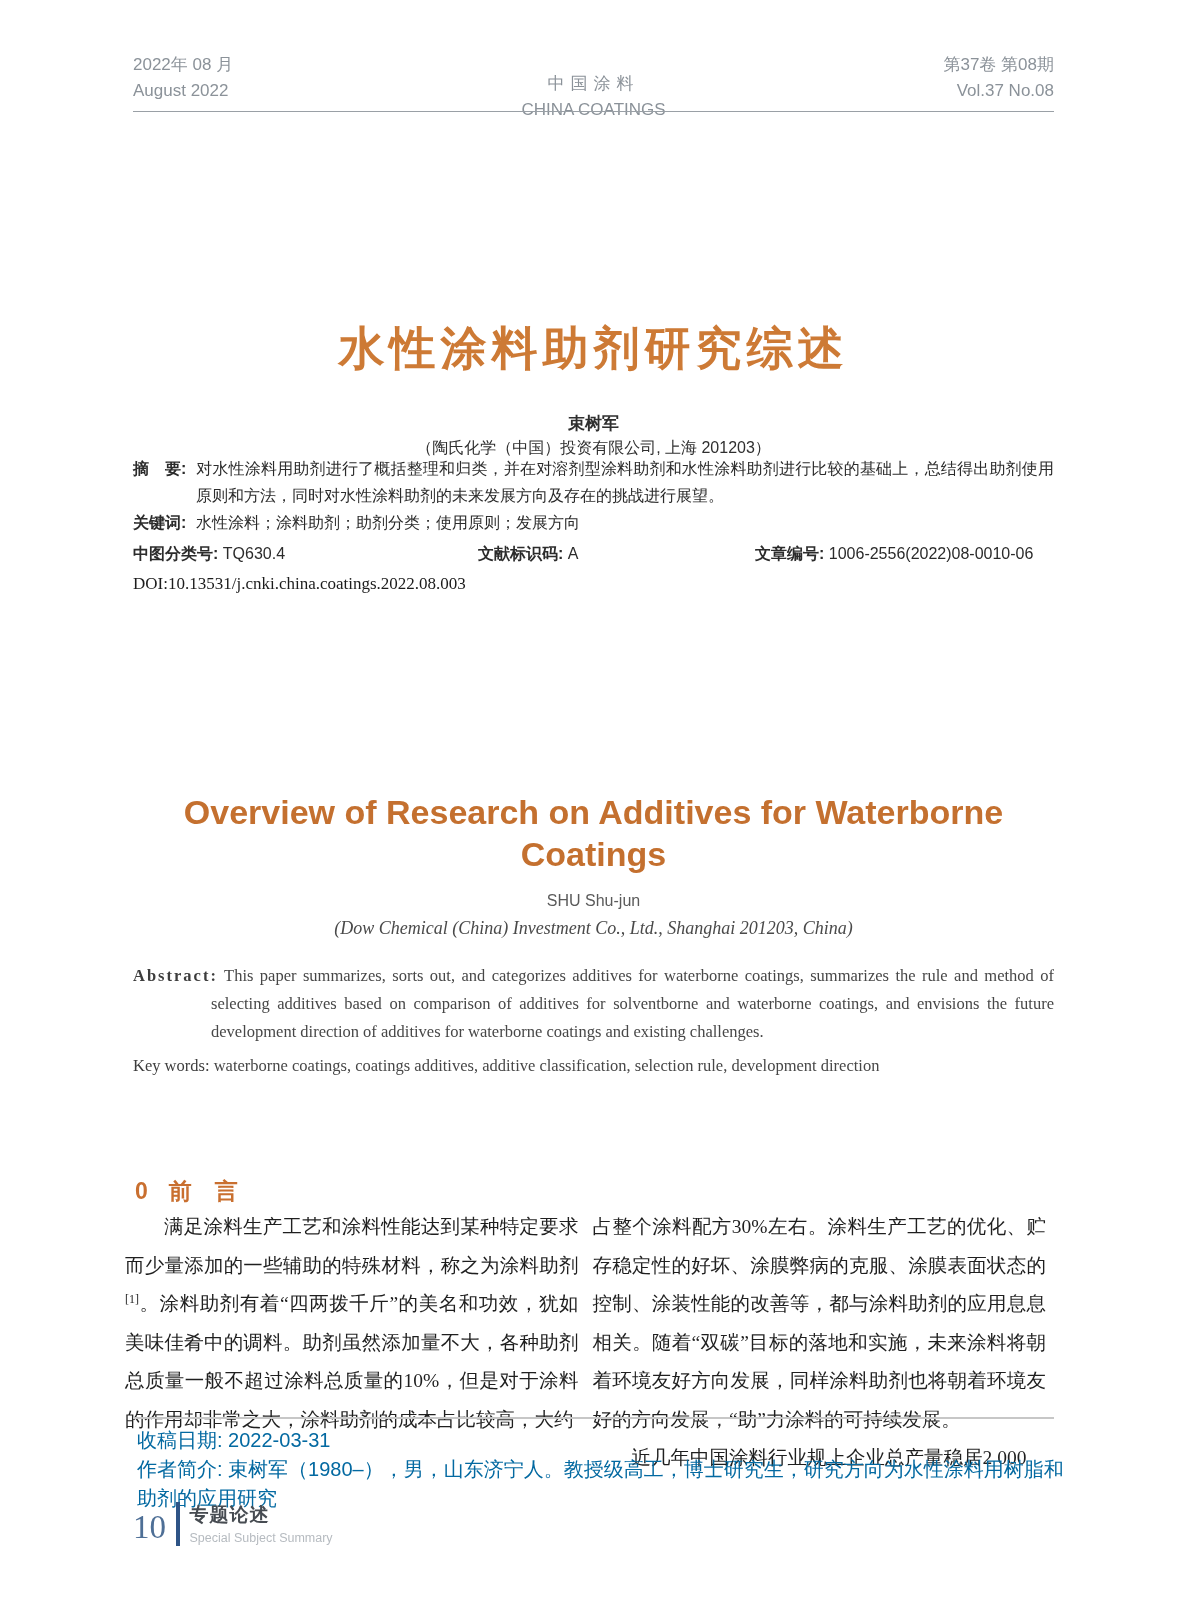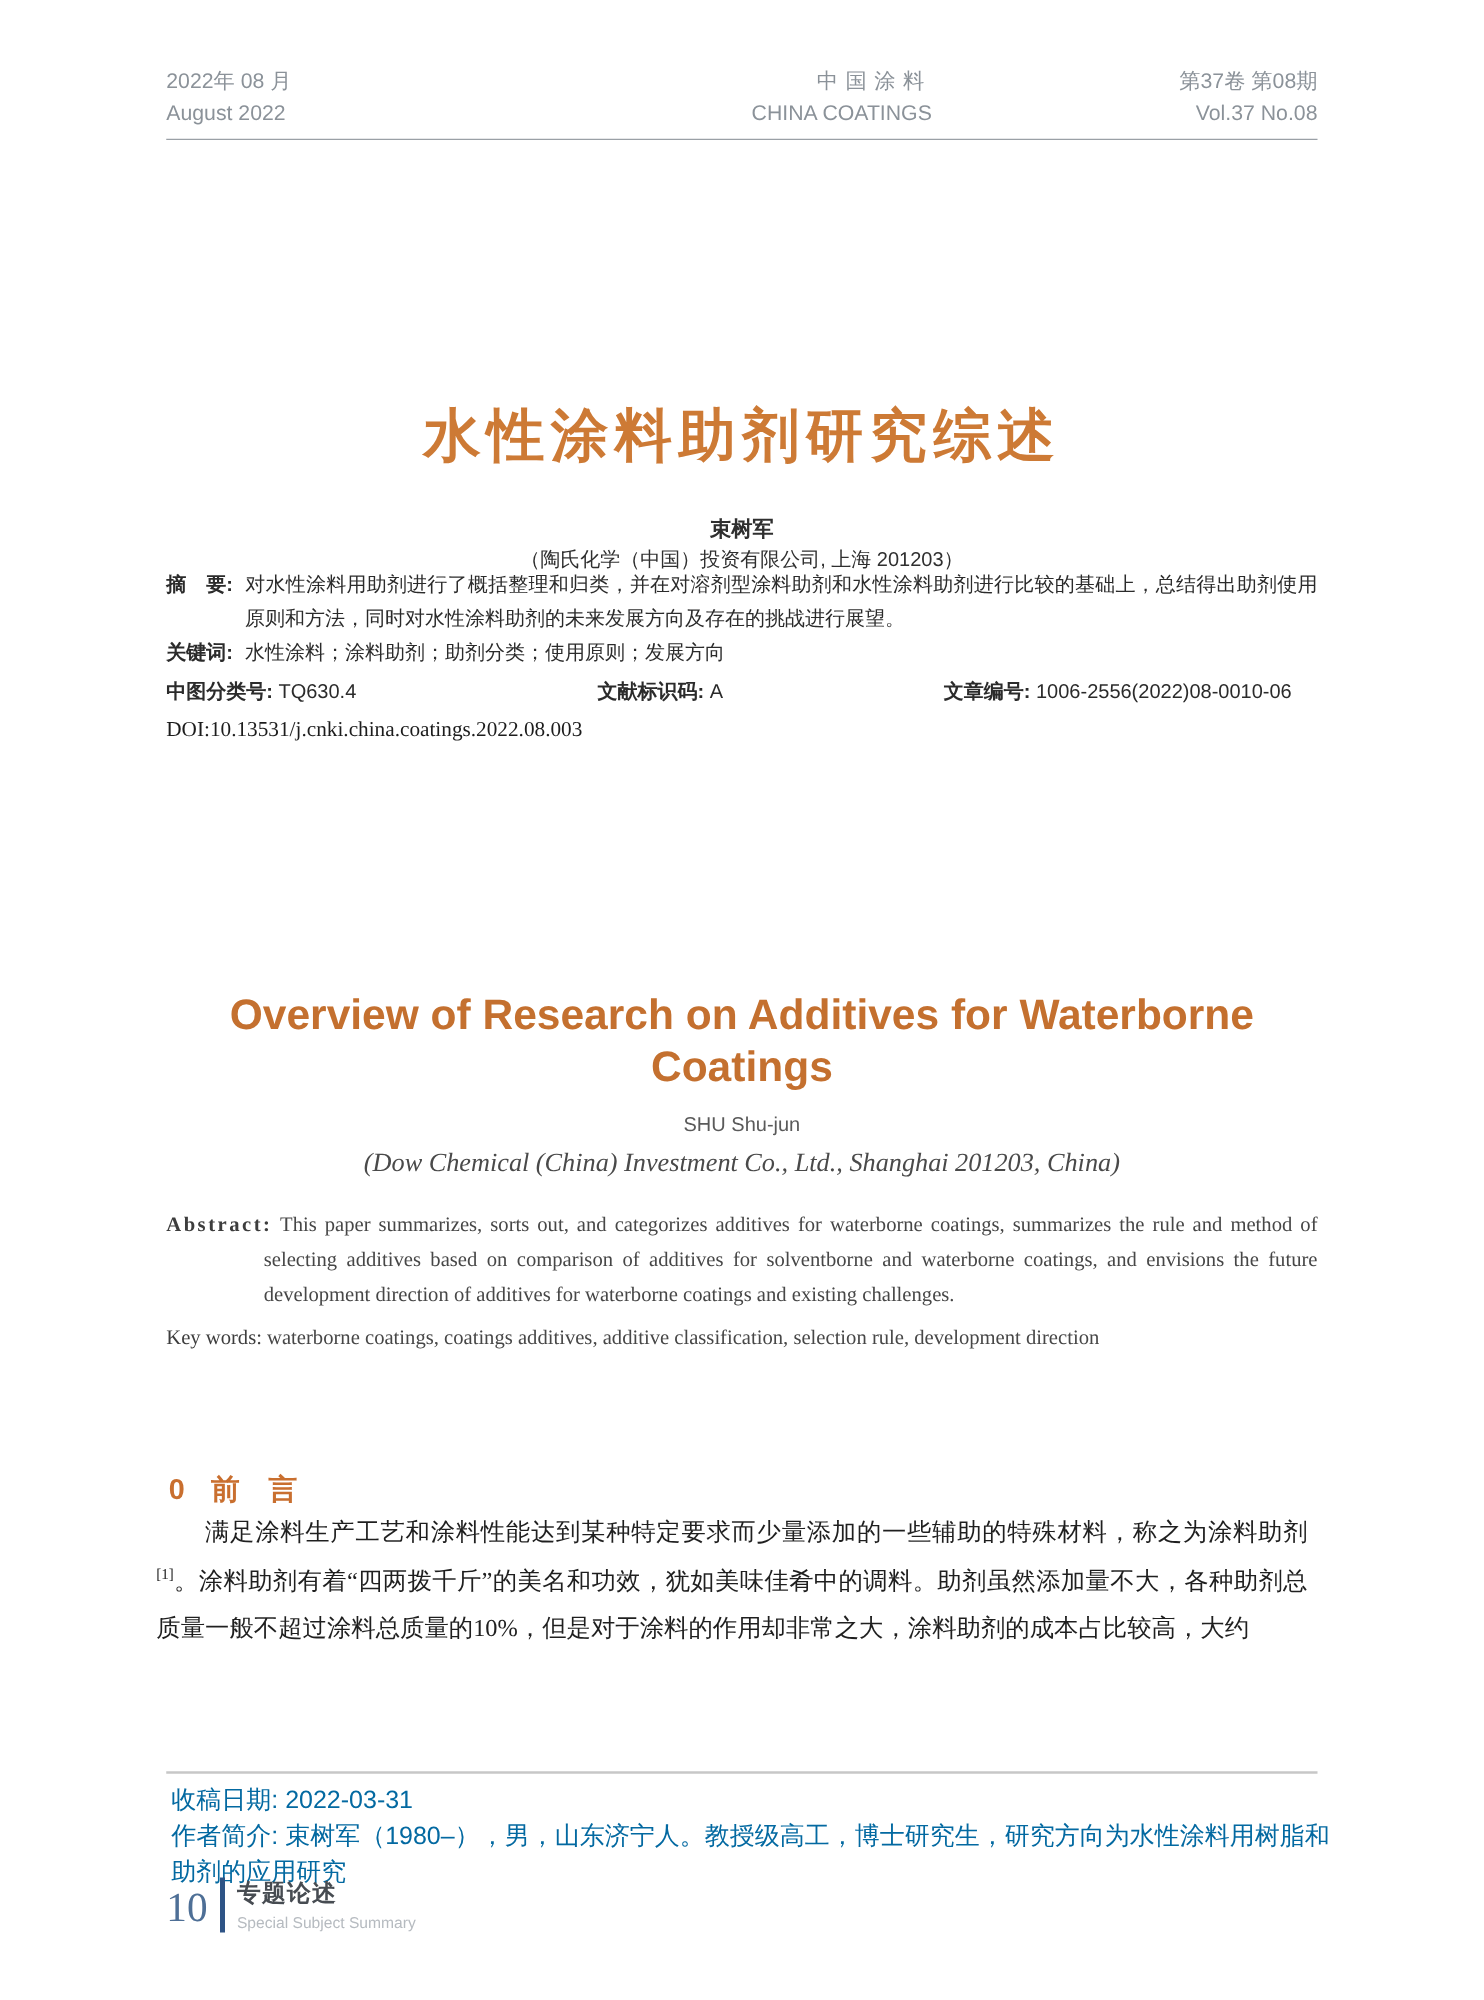--- a/index.html
+++ b/index.html
@@ -13,21 +13,21 @@
   }
   .page { position: absolute; inset: 0; }
 
   
   .masthead {
     position: absolute; top: 52px; left: 133px; right: 133px;
     display: flex; justify-content: space-between;
     color: #8b9299; font-size: 17px; line-height: 26px;
   }
   .mast-col { width: 33%; }
-  .mast-col.center { text-align: right; }
+  .mast-col.center { text-align: center; margin-top: 19px; }
   .mast-col.center .zh { letter-spacing: 6px; }
   .mast-col.right { text-align: right; }
   .mast-rule {
     position: absolute; top: 111px; left: 133px; right: 133px;
     border-top: 1.5px solid #9aa0a6;
   }
 
   
   .title-zh {
     position: absolute; top: 318px; left: 0; width: 100%;
@@ -68,21 +68,21 @@
   .title-en {
     margin: 0; text-align: center;
     font-family: Liberation Sans, sans-serif;
     font-size: 34px; font-weight: bold; color: #c4702f;
     line-height: 42px;
   }
   .author-en { margin-top: 17px; text-align: center; font-size: 16px; color: #5a5a5a; }
   .affil-en {
     margin-top: 8px; text-align: center;
     font-family: "Liberation Serif", serif; font-style: italic;
-    font-size: 21px; color: #4a4a4a;
+    font-size: 18px; color: #4a4a4a;
   }
   .abstract-en {
     margin-top: 23px;
     font-family: "Liberation Serif", serif;
     font-size: 16.5px; line-height: 28px; color: #474747;
     padding-left: 78px; text-indent: -78px; text-align: justify;
   }
   .abstract-en .label { font-weight: bold; letter-spacing: 2px; color: #3d3d3d; }
   .kw-en {
     margin-top: 6px;
@@ -188,20 +188,24 @@
   </div>
 
   <div class="section-head">
     <span class="num">0</span><span class="sec-title">前　言</span>
   </div>
 
   <div class="columns">
     <div class="col">
       <p class="indent"><span>满足涂料生产工艺和涂料性能达到某种特定要求而少量添加的一些辅助的特殊材料，称之为涂料助剂</span><sup>[1]</sup><span>。涂料助剂有着“四两拨千斤”的美名和功效，犹如美味佳肴中的调料。助剂虽然添加量不大，各种助剂总质量一般不超过涂料总质量的10%，但是对于涂料的作用却非常之大，涂料助剂的成本占比较高，大约</span></p>
     </div>
+    <div class="col">
+      <p>占整个涂料配方30%左右。涂料生产工艺的优化、贮存稳定性的好坏、涂膜弊病的克服、涂膜表面状态的控制、涂装性能的改善等，都与涂料助剂的应用息息相关。随着“双碳”目标的落地和实施，未来涂料将朝着环境友好方向发展，同样涂料助剂也将朝着环境友好的方向发展，“助”力涂料的可持续发展。</p>
+      <p class="indent">近几年中国涂料行业规上企业总产量稳居2 000</p>
+    </div>
   </div>
 
   <div class="foot-rule"></div>
   <div class="footnote">
     <div>收稿日期: 2022-03-31</div>
     <div>作者简介: 束树军（1980–），男，山东济宁人。教授级高工，博士研究生，研究方向为水性涂料用树脂和助剂的应用研究</div>
   </div>
 
   <div class="footer">
     <div class="page-number">10</div>

